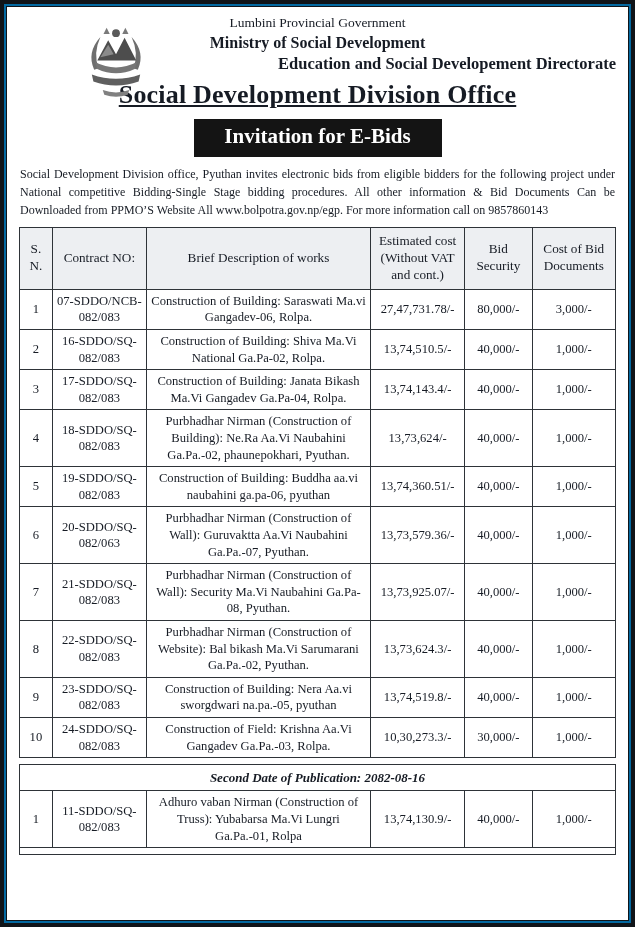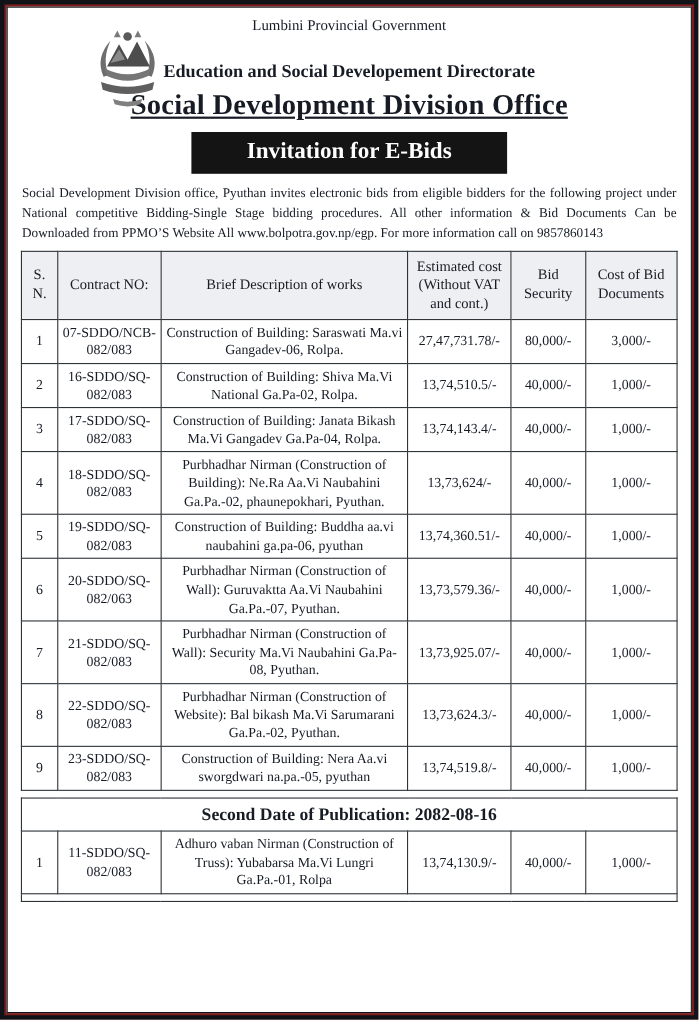--- a/index.html
+++ b/index.html
@@ -1,40 +1,40 @@
 <!DOCTYPE html>
 <html><head>
 <meta charset="utf-8">
 <style>
   html,body{margin:0;padding:0;background:#ffffff;}
   body{width:635px;height:927px;font-family:"Liberation Serif","DejaVu Serif",serif;color:#161b24;}
-  .page{box-sizing:border-box;width:635px;height:927px;border:4px solid #101418;padding:2px;background:#7f1d1d;}
+  .page{box-sizing:border-box;width:635px;height:927px;border:4px solid #101418;padding:2px;background:#0369a1;}
   .frame{box-sizing:border-box;border:1.5px solid #101418;height:100%;padding:6px 12px 6px;position:relative;overflow:hidden;background:#fff;}
 
   
   .hdr{text-align:center;position:relative;}
   .emblem{position:absolute;left:58px;top:6px;width:78px;height:82px;}
   .h-gov{font-size:13.5px;margin-top:2px;}
   .h-min{font-size:16px;font-weight:bold;margin-top:3px;}
-  .h-dir{font-size:16.5px;font-weight:bold;margin-top:24px;}
+  .h-dir{font-size:16.5px;font-weight:bold;margin-top:2px;text-align:right;}
   .h-off{font-size:26px;font-weight:bold;margin-top:6px;letter-spacing:.2px;text-decoration:underline;}
   .h-loc{font-size:13px;margin-top:6px;}
-  .banner{background:#141414;color:#fff;font-weight:bold;font-size:21px;width:287px;margin:9px auto 8px;padding:5px 0 8px;text-align:center;}
+  .banner{background:#141414;color:#fff;font-weight:bold;font-size:21px;width:248px;margin:9px auto 8px;padding:5px 0 8px;text-align:center;}
   .pubdate{font-size:13.5px;font-weight:bold;text-align:center;margin:2px 0 1px;}
   .intro{font-size:12px;line-height:1.5;text-align:justify;margin:1px 1px 8px;}
 
   
   table{width:100%;border-collapse:collapse;table-layout:fixed;}
   col.c-sn{width:5.5%;} col.c-contract{width:15.8%;} col.c-desc{width:37.6%;}
   col.c-cost{width:15.8%;} col.c-sec{width:11.3%;} col.c-doc{width:14.0%;}
   th,td{border:1.6px solid #2e3338;text-align:center;vertical-align:middle;overflow:hidden;}
   th{background:#edeff2;font-weight:normal;font-size:13.2px;line-height:1.28;padding:5px 2px;white-space:pre-line;}
   td{font-size:12.6px;line-height:1.32;padding:3px 3px;}
   .t2{margin-top:6px;}
-  .sec-title{font-weight:bold;font-size:16px;padding:4px 2px;}
+  .sec-title{font-weight:bold;font-size:13px;padding:4px 2px;font-style:italic;}
   .notes-cell{text-align:left;font-size:13.3px;line-height:1.5;padding:3px 8px;}
 </style>
 </head>
 <body>
 
 <div class="page">
   <div class="frame">
 
     <div class="hdr">
       <span class="emblem">
@@ -45,20 +45,21 @@
           <path d="M38 6 L42 14 L34 14 Z" fill="#7a7a7a"></path>
           <path d="M62 6 L66 14 L58 14 Z" fill="#7a7a7a"></path>
           <path d="M26 48 L40 22 L50 40 L61 19 L76 48 Z" fill="#4d4d4d"></path>
           <path d="M30 44 L40 28 L47 40 Z" fill="#8a8a8a"></path>
           <path d="M23 50 Q50 64 77 50 L74 59 Q50 70 26 59 Z" fill="#767676"></path>
           <path d="M19 66 Q50 77 81 66 L79 75 Q50 85 21 75 Z" fill="#5f5f5f"></path>
           <path d="M33 86 Q50 92 67 86 L65 92 Q50 97 35 92 Z" fill="#808080"></path>
         </svg>
       </span>
       <div class="h-gov">Lumbini Provincial Government</div>
+      <div class="h-min">Ministry of Social Development</div>
       <div class="h-dir">Education and Social Developement Directorate</div>
       <div class="h-off">Social Development Division Office</div>
       <div class="banner">Invitation for E-Bids</div>
     </div>
 
     <p class="intro">Social Development Division office, Pyuthan invites electronic bids from eligible bidders for the following project under National competitive Bidding-Single Stage bidding procedures. All other information &amp; Bid Documents Can be Downloaded from PPMO’S Website All www.bolpotra.gov.np/egp. For more information call on 9857860143</p>
 
     <table class="t1">
       <colgroup>
           <col class="c-sn">
@@ -145,20 +146,28 @@
           <td>1,000/-</td>
         </tr>
         <tr>
           <td>9</td>
           <td>23-SDDO/SQ-082/083</td>
           <td>Construction of Building: Nera Aa.vi sworgdwari na.pa.-05, pyuthan</td>
           <td>13,74,519.8/-</td>
           <td>40,000/-</td>
           <td>1,000/-</td>
         </tr>
+        <tr>
+          <td>10</td>
+          <td>24-SDDO/SQ-082/083</td>
+          <td>Construction of Field: Krishna Aa.Vi Gangadev Ga.Pa.-03, Rolpa.</td>
+          <td>10,30,273.3/-</td>
+          <td>30,000/-</td>
+          <td>1,000/-</td>
+        </tr>
       </tbody>
     </table>
 
     <table class="t2">
       <colgroup>
           <col class="c-sn">
           <col class="c-contract">
           <col class="c-desc">
           <col class="c-cost">
           <col class="c-sec">

